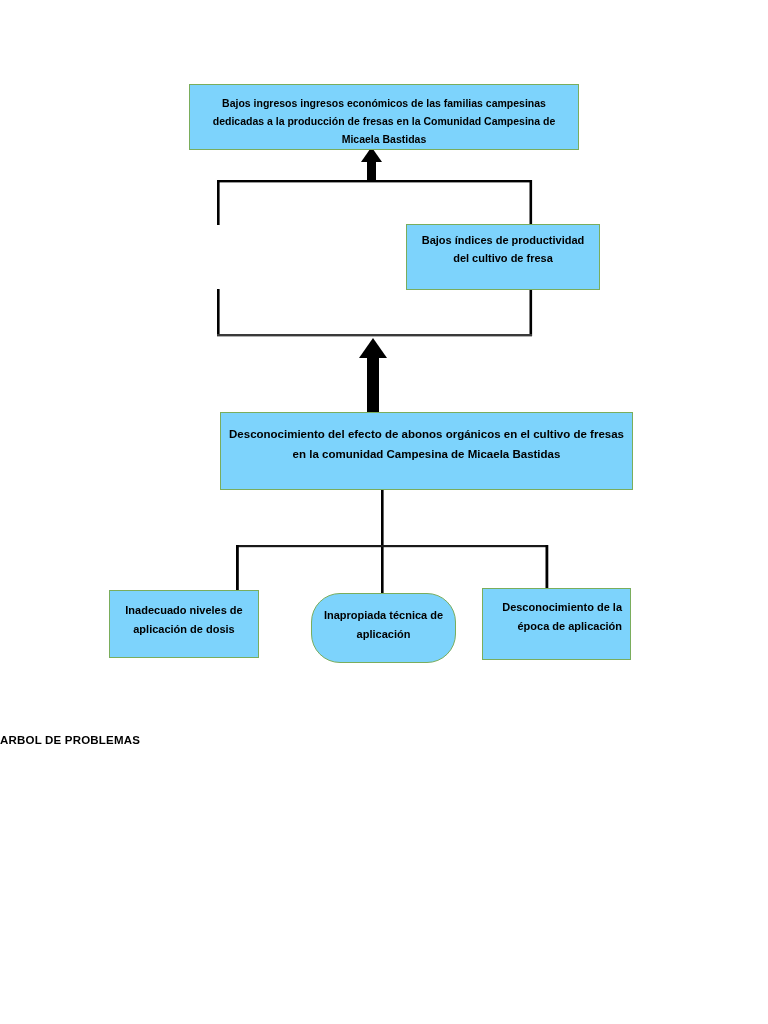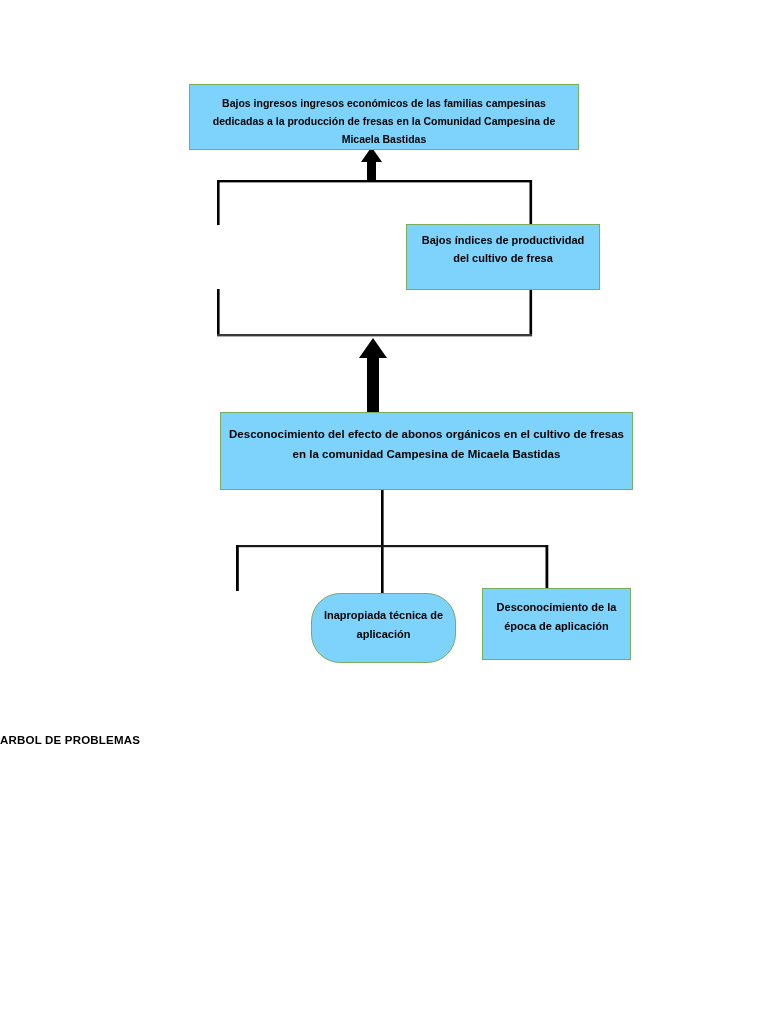--- a/index.html
+++ b/index.html
@@ -109,20 +109,21 @@
     border-radius: 29px;
   }
   #node-tecnica .node-text { line-height: 1.7; }
 
   #node-epoca {
     left: 482px;  top: 588px;
     width: 149px; height: 72px;
     font-size: 11px;
     align-items: flex-start;
     padding-top: 9px;
+    text-align: right;
   }
   #node-epoca .node-text { line-height: 1.7; }
 
   
   #caption {
     position: absolute;
     left: 0;
     top: 734px;
     width: 768px;
     text-align: left;
@@ -179,20 +180,23 @@
 
 
   <div class="node" id="node-productivity">
     <span class="node-text">Bajos índices de productividad del cultivo de fresa</span>
   </div>
 
   <div class="node" id="node-core">
     <span class="node-text">Desconocimiento del efecto de abonos orgánicos en el cultivo de fresas en la comunidad Campesina de Micaela Bastidas</span>
   </div>
 
+  <div class="node" id="node-dosis">
+    <span class="node-text">Inadecuado niveles de aplicación de dosis</span>
+  </div>
 
   <div class="node" id="node-tecnica">
     <span class="node-text">Inapropiada técnica de aplicación</span>
   </div>
 
   <div class="node" id="node-epoca">
     <span class="node-text">Desconocimiento de la época de aplicación</span>
   </div>
 
   <div id="caption">ARBOL DE PROBLEMAS</div>

